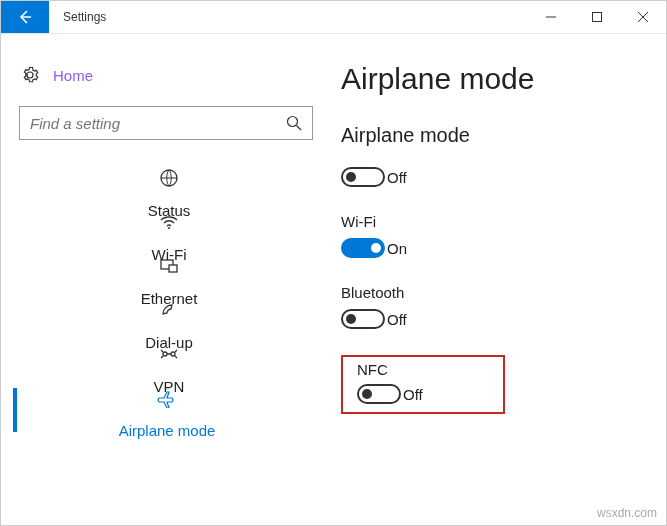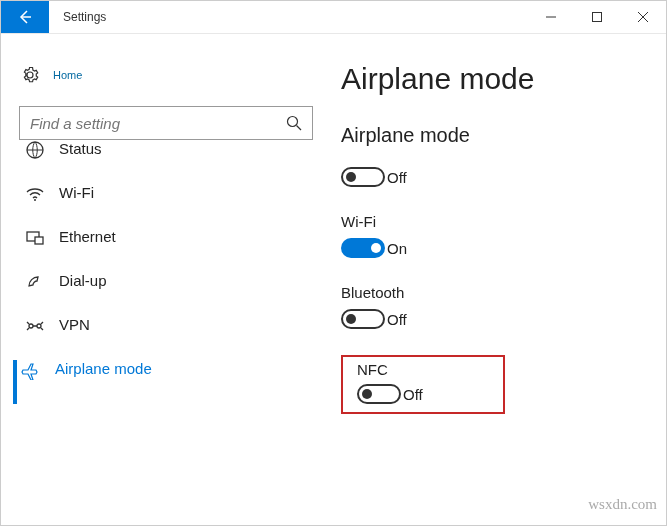--- a/index.html
+++ b/index.html
@@ -8,45 +8,45 @@
     .back-btn { width: 48px; background: #0078d7; display: flex; align-items: center; justify-content: center; color: #fff; }
     .back-btn svg { width: 16px; height: 16px; }
     .title { flex: 1; display: flex; align-items: center; padding-left: 14px; font-size: 12px; color: #333; }
     .win-controls { display: flex; }
     .win-btn { width: 46px; display: flex; align-items: center; justify-content: center; color: #333; }
     .win-btn svg { width: 10px; height: 10px; }
     .content { display: flex; height: calc(100% - 33px); }
     .sidebar { width: 330px; padding: 26px 18px 0 18px; }
     .home-row { display: flex; align-items: center; gap: 14px; padding: 6px 0 22px 2px; }
     .home-row .icon { width: 18px; height: 18px; color: #333; }
-    .home-row span.label { font-size: 11px; color: #0369a1; }
-    .search-box { display: flex; align-items: center; border: 1px solid #999; height: 34px; padding: 0 10px; }
+    .home-row span.label { font-size: 15px; color: #8b5cf6; }
+    .search-box { display: flex; align-items: center; border: 1px solid #999; height: 34px; padding: 0 10px; margin-bottom: 28px; }
     .search-box input { flex: 1; border: none; outline: none; font-size: 15px; font-style: italic; color: #666; background: transparent; }
     .search-box .icon { width: 16px; height: 16px; color: #333; }
     .section-label { font-size: 15px; color: #777; margin: 0 0 12px 2px; }
-    .nav-item { display: flex; align-items: flex-start; gap: 14px; height: 44px; padding-left: 2px; font-size: 15px; color: #222; border-left: 4px solid transparent; }
+    .nav-item { display: flex; align-items: center; gap: 14px; height: 44px; padding-left: 2px; font-size: 15px; color: #222; border-left: 4px solid transparent; flex-direction: column; }
     .nav-item.active { color: #0078d7; border-left: 4px solid #0078d7; margin-left: -6px; padding-left: 4px; }
     .nav-item .icon { width: 20px; height: 20px; display: flex; align-items: center; justify-content: center; color: inherit; }
     .nav-item.active .icon { color: #0078d7; }
     .main { flex: 1; padding: 28px 10px 0 10px; }
     .page-title { font-size: 30px; font-weight: 300; color: #222; margin-bottom: 28px; }
     .setting-heading { font-size: 20px; font-weight: 400; color: #222; margin: 0 0 20px 0; }
     .subheading { font-size: 15px; color: #222; margin: 0 0 8px 0; }
     .toggle-row { display: flex; align-items: center; gap: 2px; margin-bottom: 26px; }
     .toggle { width: 44px; height: 20px; border-radius: 11px; position: relative; }
     .toggle.off { border: 2px solid #333; background: #fff; }
     .toggle.off .knob { width: 10px; height: 10px; background: #333; border-radius: 50%; position: absolute; left: 3px; top: 3px; }
     .toggle.on { background: #0078d7; }
     .toggle.on .knob { width: 10px; height: 10px; background: #fff; border-radius: 50%; position: absolute; right: 4px; top: 5px; }
     .toggle-label { font-size: 15px; color: #222; }
     .group-heading { font-size: 20px; font-weight: 400; color: #222; margin: 12px 0 20px 0; }
     .nfc-block { border: 2px solid #c62828; padding: 4px 6px 8px 14px; width: 164px; }
     .nfc-block .subheading { margin-bottom: 6px; }
     .nfc-block .toggle-row { margin-bottom: 0; }
-    .watermark { position: absolute; bottom: 13px; right: 10px; font-size: 15px; color: #aaa; font-family: Liberation Serif, serif; }
+    .watermark { position: absolute; bottom: 6px; right: 10px; font-size: 12px; color: #aaa; }
   </style>
 </head>
 <body>
 
 <div class="titlebar">
   <div class="back-btn">
     <svg viewBox="0 0 16 16">
         <path d="M10 2 L4 8 L10 14" stroke="#fff" stroke-width="1.5" fill="none"></path>
         <path d="M4 8 H14" stroke="#fff" stroke-width="1.5"></path>
       </svg>

